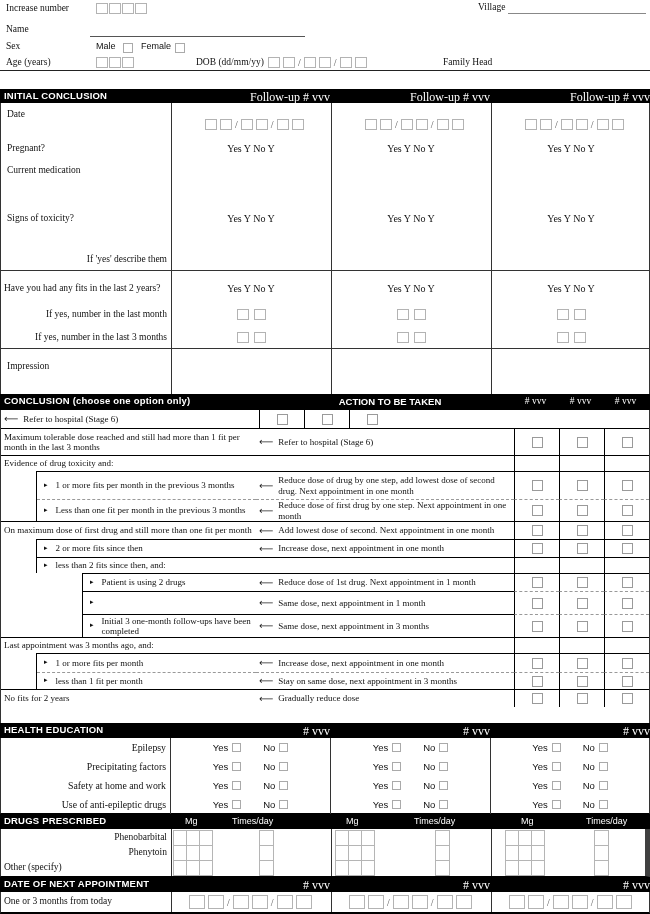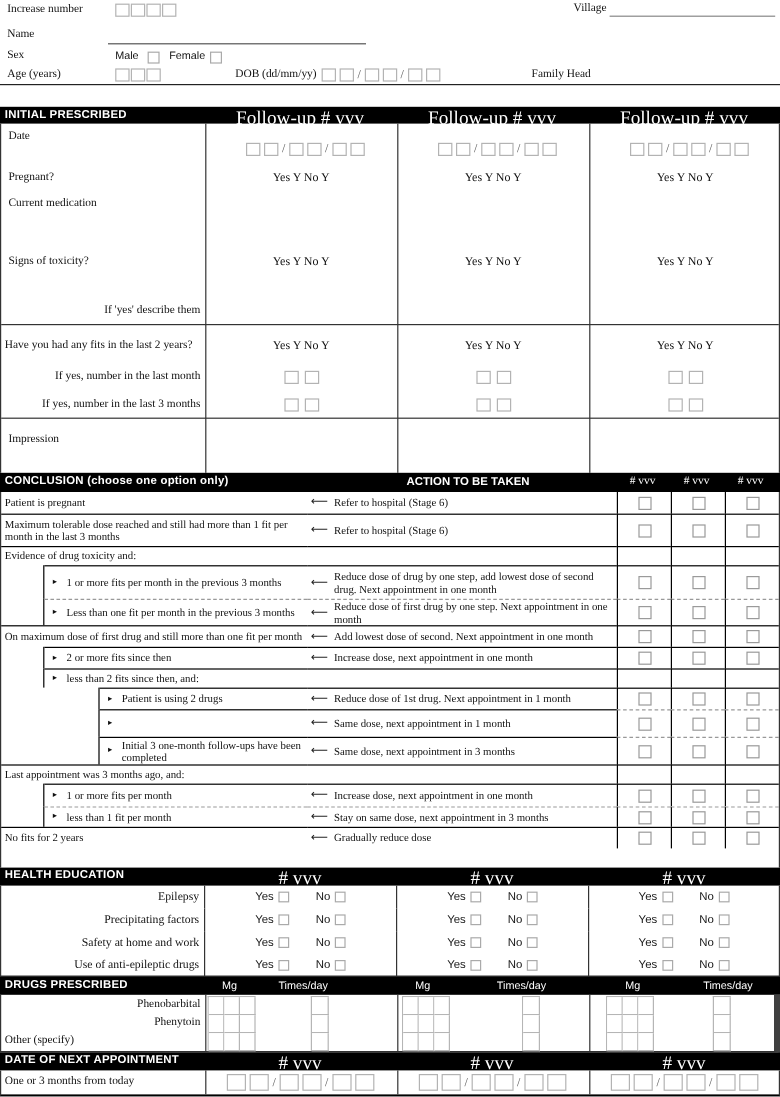--- a/index.html
+++ b/index.html
@@ -5,21 +5,21 @@
   html,body{margin:0;padding:0;background:#fff}
   .page{position:relative;width:650px;height:914px;background:#fff;overflow:hidden;
         font-family:"Liberation Serif",serif;color:#111;font-size:10px}
   .abs{position:absolute}
   .sans{font-family:"Liberation Sans",sans-serif}
   .lbl{font-size:9.5px;white-space:nowrap}
   
   .bar{position:absolute;left:0;right:0;background:#000;color:#fff}
   .bar .btitle{position:absolute;left:4px;top:1px;font-family:"Liberation Sans",sans-serif;
                font-weight:bold;font-size:9.5px;letter-spacing:.2px;white-space:nowrap}
-  .colhead{position:absolute;width:160px;text-align:center;font-size:16px;top:1px;white-space:nowrap}
+  .colhead{position:absolute;width:160px;text-align:right;font-size:12px;top:1px;white-space:nowrap}
   
   .db{display:inline-block;width:12px;height:11px;border:1px solid #b3b3b3;background:#fff;box-sizing:border-box}
   .dbL{width:16px;height:14px}
   .dg{display:inline-flex;align-items:center;gap:3px}
   .sl{font-style:normal;font-weight:normal;color:#555;font-size:10px}
   .boxrow{display:inline-flex;gap:1px}
   .sexbox{display:inline-block;width:8px;height:8px;border:1px solid #aaa;vertical-align:-1px}
   .inline-line{position:absolute;border-bottom:1.5px solid #888}
   
   .ia-body{position:absolute;left:0;width:650px;box-sizing:border-box;border-left:1px solid #333;border-right:1px solid #333}
@@ -102,21 +102,21 @@
       <i class="db"></i>
       <i class="db"></i>
       <b class="sl">/</b>
       <i class="db"></i>
       <i class="db"></i>
   </span>
   <div class="abs lbl" style="left:443px;top:57px">Family Head</div>
   <div class="hline" style="top:70px;background:#222"></div>
 
   <div class="bar" style="top:89px;height:14px">
-    <span class="btitle">INITIAL PRESCRIBED</span>
+    <span class="btitle">INITIAL CONCLUSION</span>
     <span class="colhead" style="left:170px">Follow-up # vvv</span>
     <span class="colhead" style="left:330px">Follow-up # vvv</span>
     <span class="colhead" style="left:490px">Follow-up # vvv</span>
   </div>
   <div class="ia-body" style="top:103px;height:291px">
     <div class="vline" style="left:170px"></div>
     <div class="vline" style="left:330px"></div>
     <div class="vline" style="left:490px"></div>
     <div class="hline" style="top:167px"></div>
     <div class="hline" style="top:245px"></div>
@@ -207,23 +207,20 @@
     <span class="btitle">CONCLUSION (choose one option only)</span>
     <span class="abs sans" style="left:270px;top:2px;width:240px;text-align:center;font-weight:bold;font-size:9.5px">ACTION TO BE TAKEN</span>
     <span class="abs" style="left:513px;top:2px;width:45px;text-align:center;font-size:9.5px"># vvv</span>
     <span class="abs" style="left:558px;top:2px;width:45px;text-align:center;font-size:9.5px"># vvv</span>
     <span class="abs" style="left:603px;top:2px;width:45px;text-align:center;font-size:9.5px"># vvv</span>
   </div>
 
   <div class="cbody" style="top:410px;height:313px">
 
     <div class="crow" style="height:18px">
-      <div class="clabel">
-          <span>Patient is pregnant</span>
-        </div>
       <div class="caction">
           <span class="arrow">⟵</span>
           <span>Refer to hospital (Stage 6)</span>
         </div>
       <div class="cbcell">
           <span class="cb"></span>
         </div>
       <div class="cbcell">
           <span class="cb"></span>
         </div>

